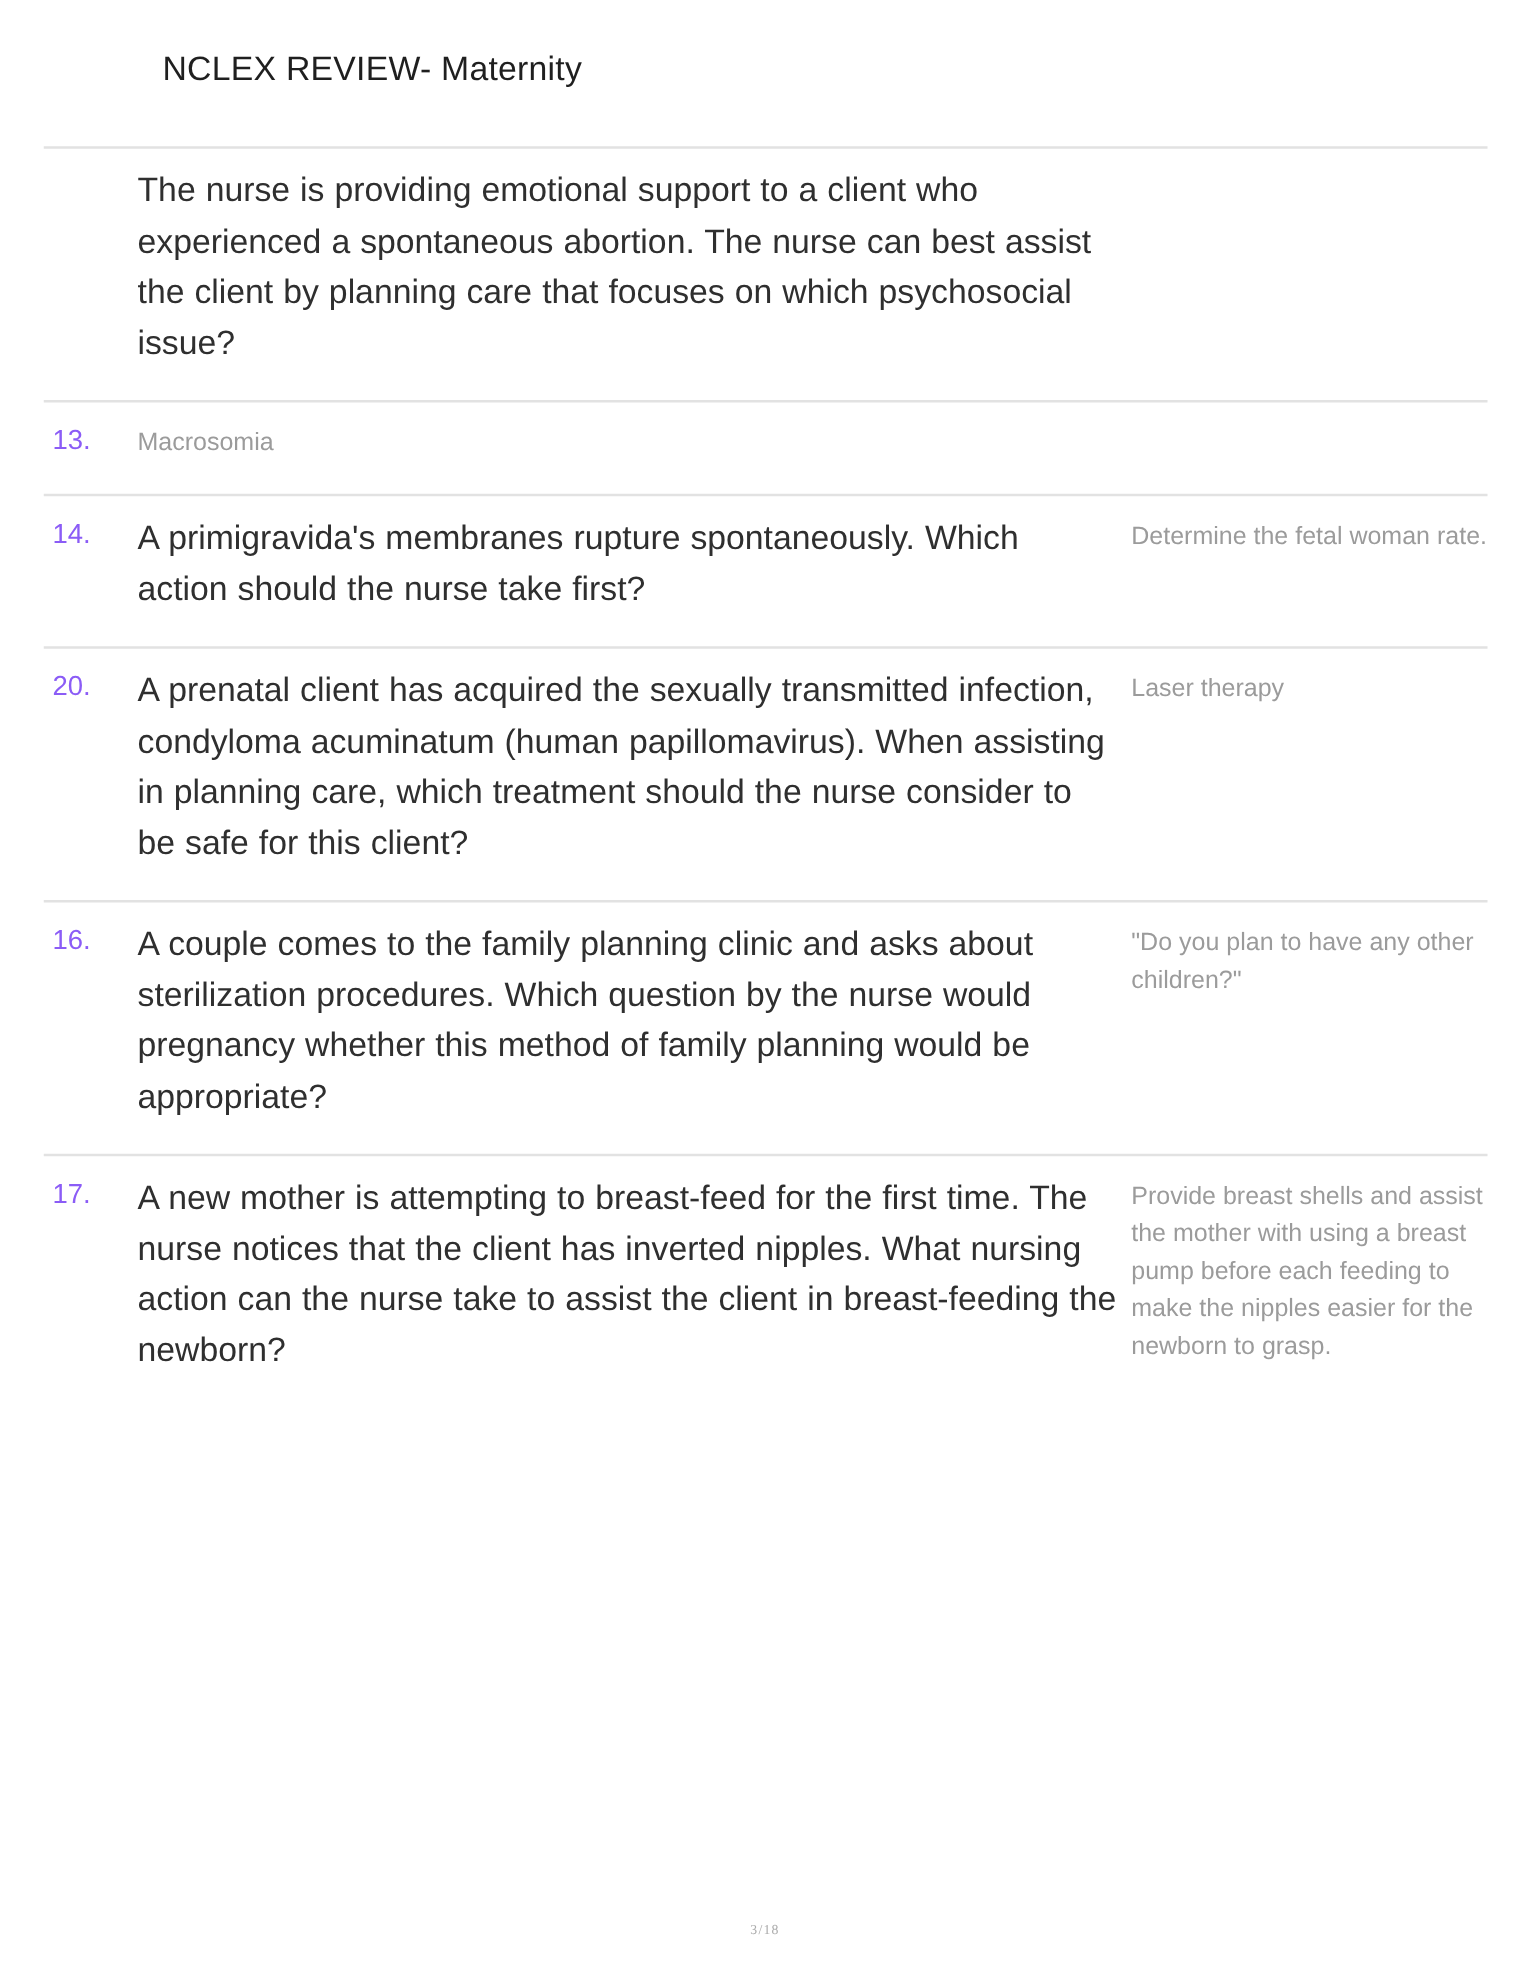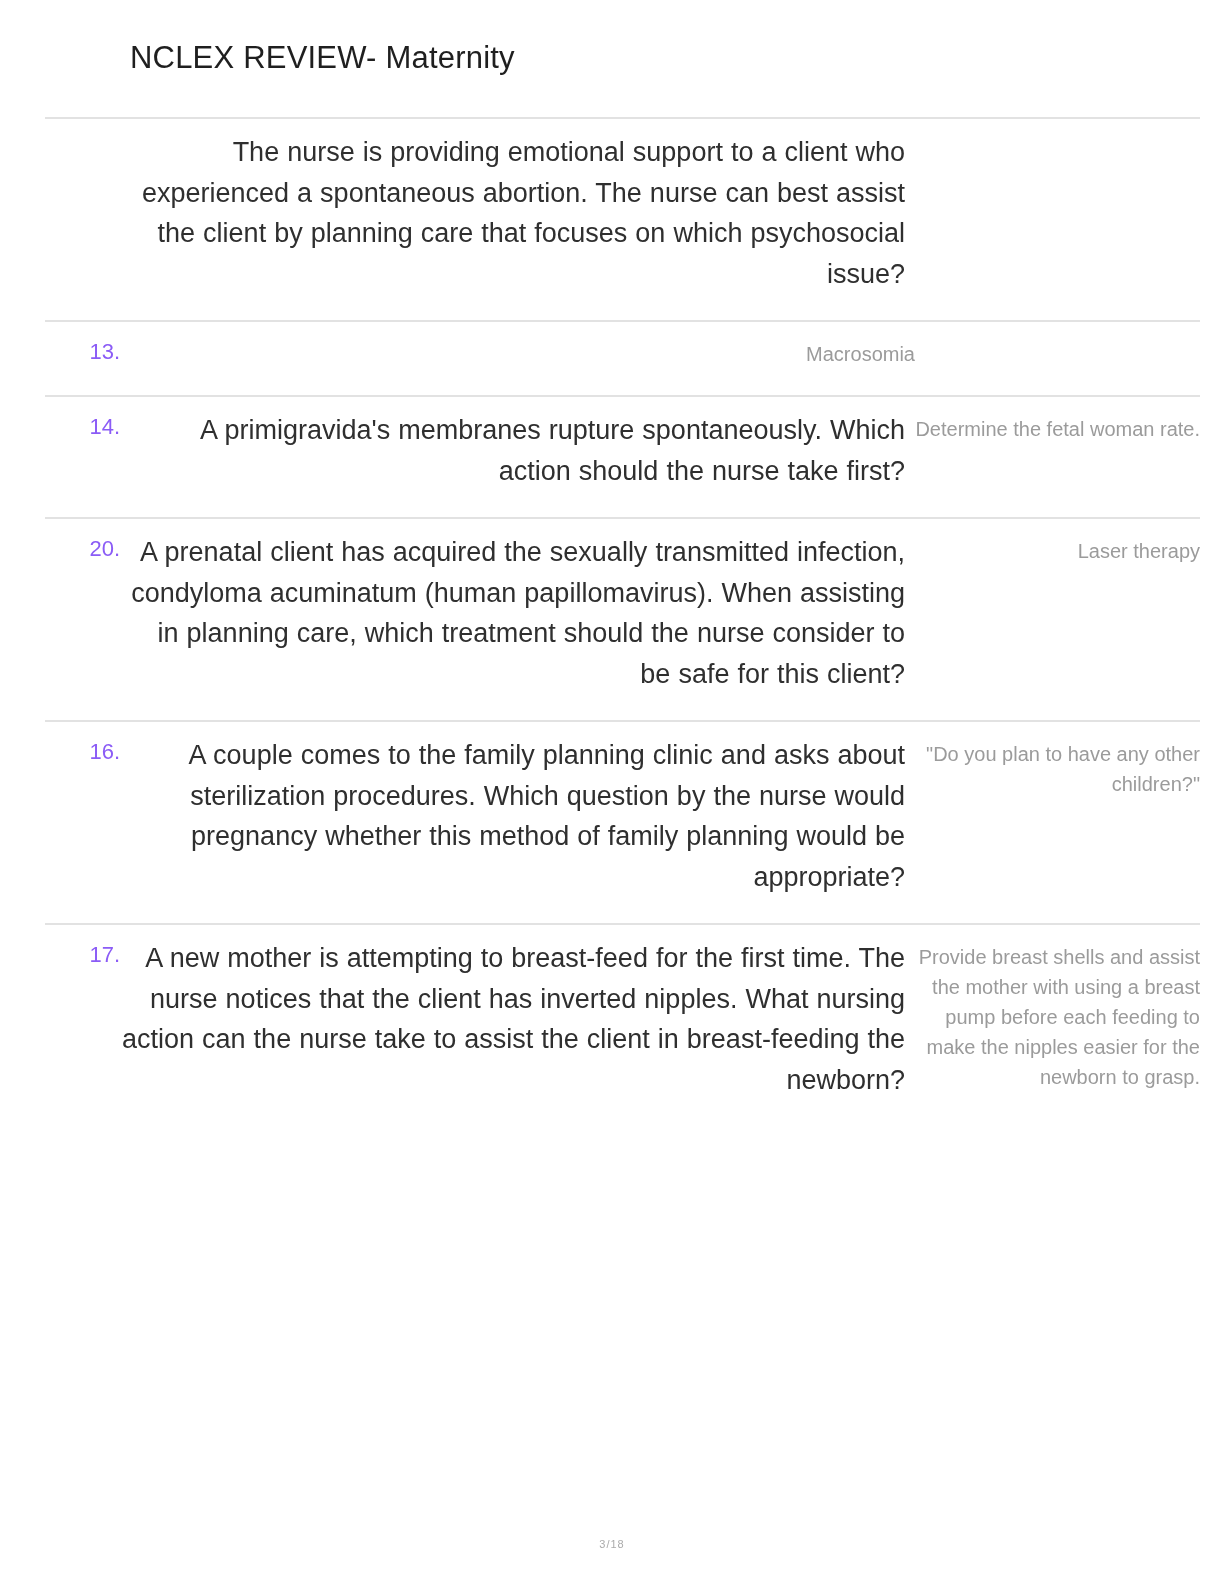--- a/index.html
+++ b/index.html
@@ -13,31 +13,30 @@
   .page {
     position: relative;
     width: 1224px;
     height: 1584px;
     background: #ffffff;
   }
   .doc-title {
     position: absolute;
     left: 130px;
     top: 40px;
-    font-size: 31px;
+    font-size: 27px;
     font-weight: 400;
     color: #1f1f1f;
     letter-spacing: 0.2px;
   }
   .qa-table {
     position: absolute;
-    left: 45px;
+    left: 35px;
     top: 117px;
     width: 1155px;
-    text-align: right;
   }
   .qa-row {
     display: grid;
     grid-template-columns: 75px 795px 1fr;
     border-top: 2px solid #e2e2e2;
     padding-top: 13px;
     padding-bottom: 26px;
     align-items: start;
   }
   .qa-row:last-child {
@@ -65,20 +64,21 @@
   }
   .page-footer {
     position: absolute;
     left: 0;
     right: 0;
     bottom: 34px;
     text-align: center;
     font-size: 11px;
     color: #ababab;
     letter-spacing: 1px;
+    font-family: Liberation Serif, serif;
   }
 </style>
 </head>
 <body>
 
 <div class="page">
 
   <div class="doc-title">NCLEX REVIEW- Maternity</div>
 
   <div class="qa-table">

